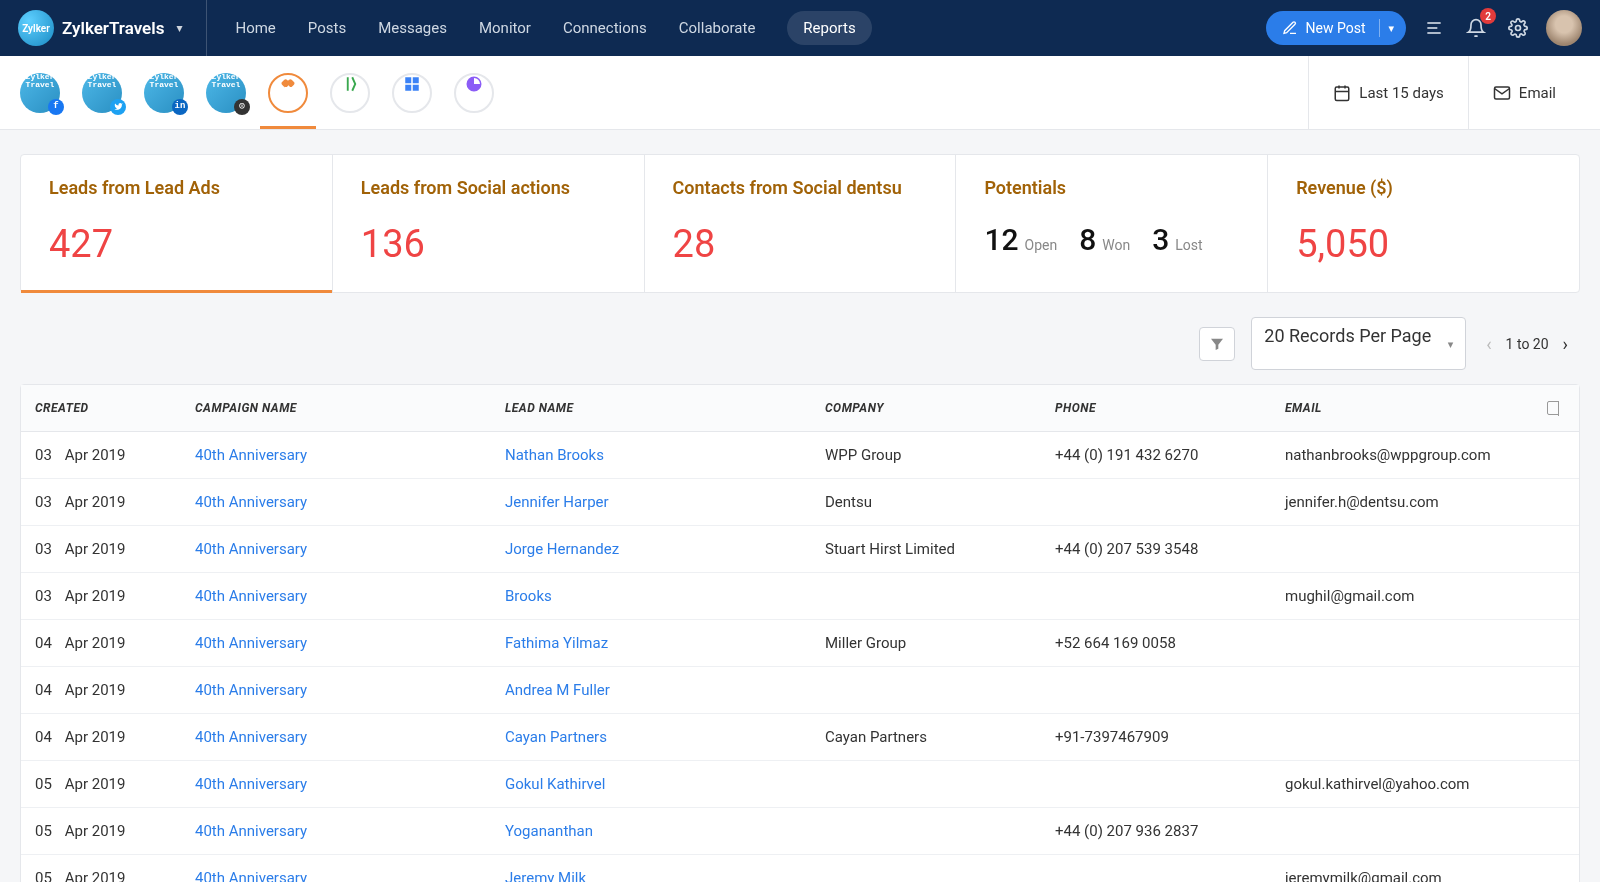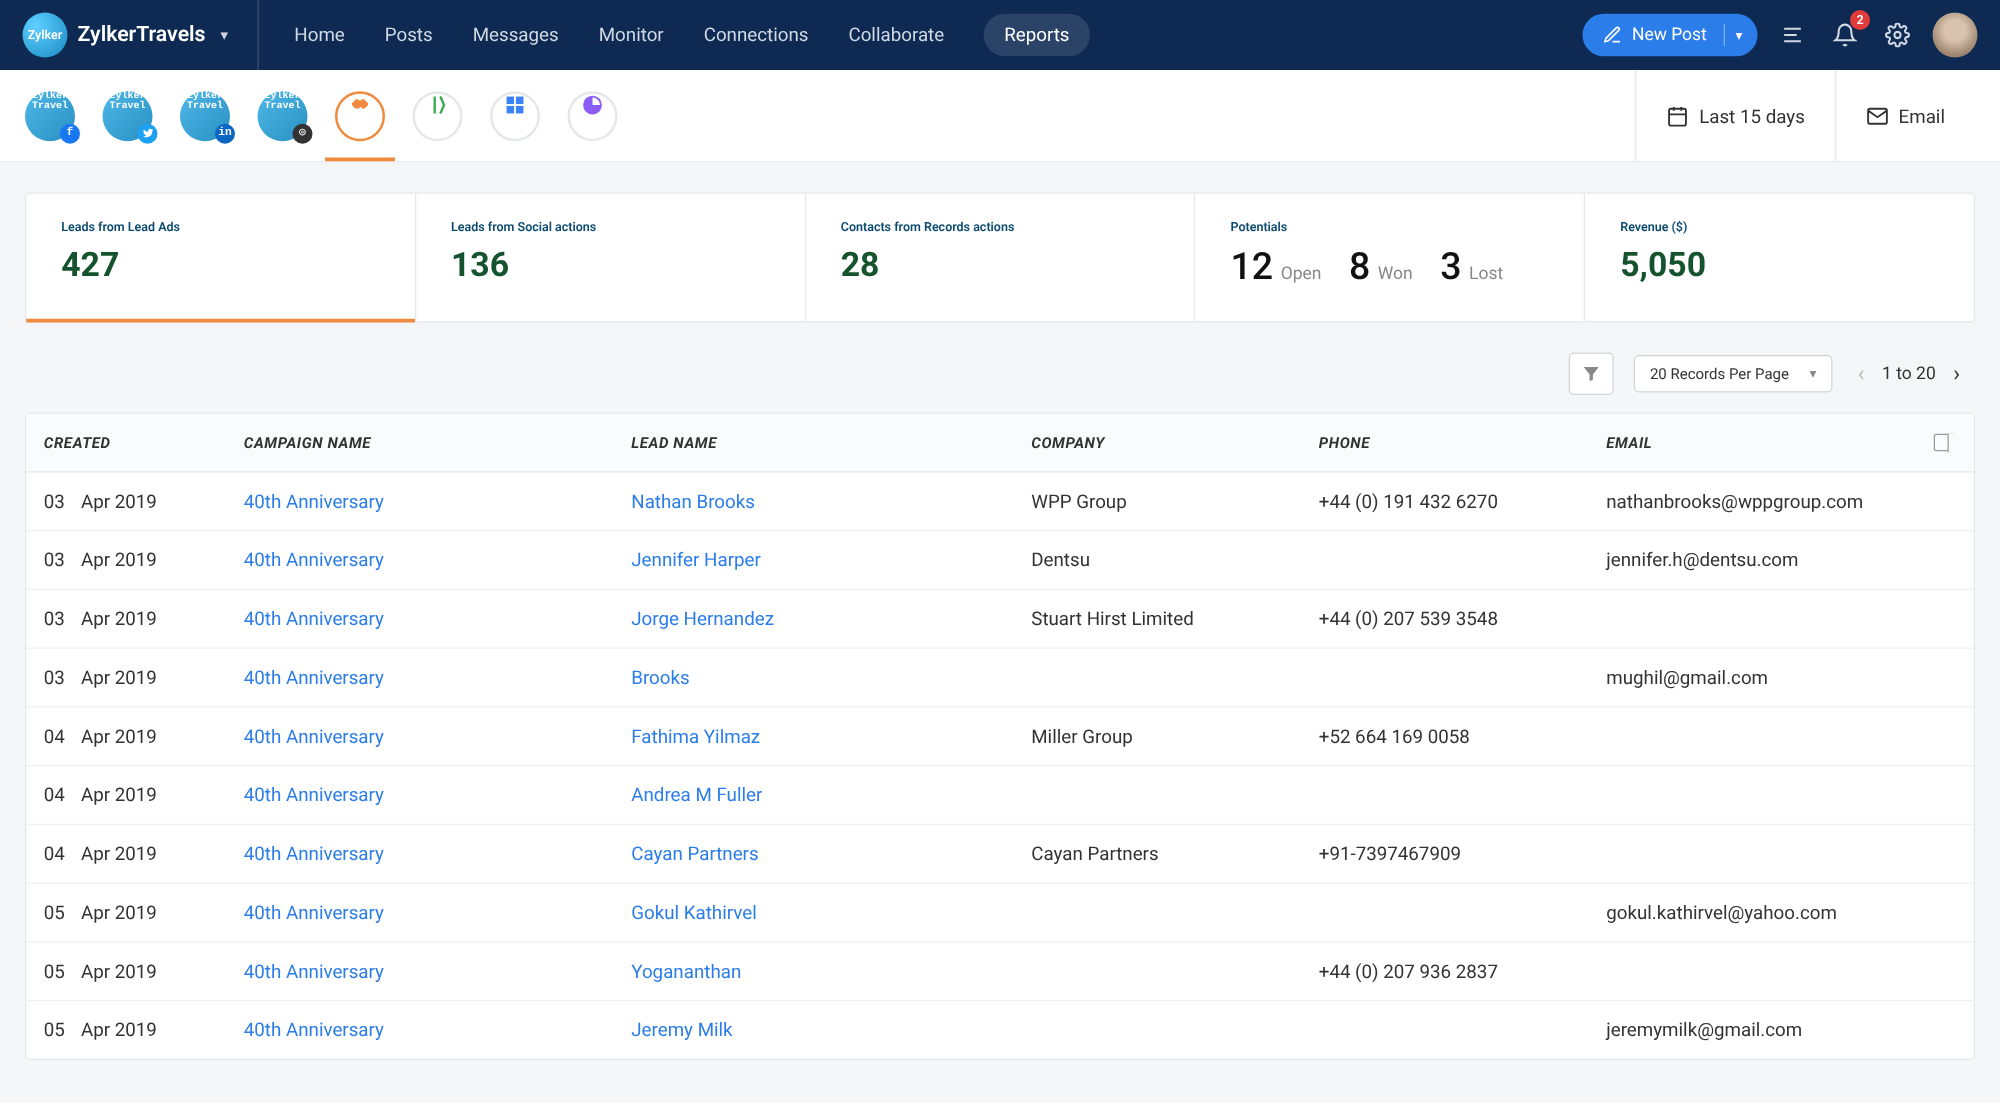--- a/index.html
+++ b/index.html
@@ -33,30 +33,30 @@
 .channel-icon.active { border-color: #f08a3c; position: relative; }
 .channel-active-underline { position: absolute; bottom: -18px; left: -10px; right: -10px; height: 3px; background: #f08a3c; }
 .subbar-right { margin-left: auto; display: flex; align-items: stretch; height: 100%; }
 .subbar-action { display: flex; align-items: center; gap: 8px; padding: 0 24px; border-left: 1px solid #e5e7eb; color: #333; font-size: 15px; cursor: pointer; }
 
 .content { padding: 24px 20px; }
 .stats-card { background: #fff; border: 1px solid #e5e7eb; border-radius: 4px; display: flex; }
 .stat-cell { flex: 1; padding: 22px 28px 26px; border-right: 1px solid #e5e7eb; position: relative; }
 .stat-cell:last-child { border-right: none; }
 .stat-cell.active::after { content: ""; position: absolute; left: 0; right: 0; bottom: -1px; height: 3px; background: #f08a3c; }
-.stat-label { font-size: 10px; font-weight: 600; color: #0c4a6e; margin-bottom: 8px; }
-.stat-value { font-size: 27px; font-weight: 700; color: #14532d; }
+.stat-label { font-size: 18px; font-weight: 600; color: #a16207; margin-bottom: 24px; }
+.stat-value { font-size: 38px; font-weight: 400; color: #ef4444; }
 .potentials-row { display: flex; gap: 22px; align-items: baseline; }
 .pot-item { display: flex; align-items: baseline; gap: 6px; }
 .pot-num { font-size: 30px; font-weight: 500; color: #111; }
 .pot-sub { font-size: 14px; color: #888; }
 
 .table-controls { display: flex; justify-content: flex-end; align-items: center; gap: 16px; margin-top: 24px; margin-bottom: 0; padding-right: 8px; }
 .filter-btn { width: 36px; height: 34px; border: 1px solid #d0d3d9; background: #fff; border-radius: 4px; display: flex; align-items: center; justify-content: center; color: #888; cursor: pointer; }
-.page-select { border: 1px solid #d0d3d9; background: #fff; border-radius: 4px; padding: 7px 34px 7px 12px; font-size: 12px; color: #333; cursor: pointer; position: relative; }
+.page-select { border: 1px solid #d0d3d9; background: #fff; border-radius: 4px; padding: 7px 34px 23px 12px; font-size: 18px; color: #333; cursor: pointer; position: relative; }
 .page-select::after { content: "▾"; position: absolute; right: 12px; top: 50%; transform: translateY(-50%); color: #888; font-size: 11px; }
 .pager { display: flex; align-items: center; gap: 10px; font-size: 14px; color: #333; }
 .pager-arrow { color: #bbb; cursor: pointer; font-size: 18px; padding: 4px; }
 .pager-arrow.active { color: #333; }
 
 .table-wrap { background: #fff; border: 1px solid #e5e7eb; border-radius: 4px; margin-top: 14px; }
 .thead { display: flex; border-bottom: 1px solid #e5e7eb; background: #fafbfc; font-style: italic; }
 .th { padding: 16px 14px; font-size: 12px; font-weight: 700; letter-spacing: 0.5px; color: #333; text-transform: uppercase; }
 .col-created { width: 160px; }
 .col-campaign { width: 310px; }
@@ -203,21 +203,21 @@
   <div class="stats-card">
     <div class="stat-cell active">
       <div class="stat-label">Leads from Lead Ads</div>
       <div class="stat-value">427</div>
     </div>
     <div class="stat-cell">
       <div class="stat-label">Leads from Social actions</div>
       <div class="stat-value">136</div>
     </div>
     <div class="stat-cell">
-      <div class="stat-label">Contacts from Records actions</div>
+      <div class="stat-label">Contacts from Social dentsu</div>
       <div class="stat-value">28</div>
     </div>
     <div class="stat-cell">
       <div class="stat-label">Potentials</div>
       <div class="potentials-row">
         <div class="pot-item">
           <span class="pot-num">12</span>
           <span class="pot-sub">Open</span>
         </div>
         <div class="pot-item">

